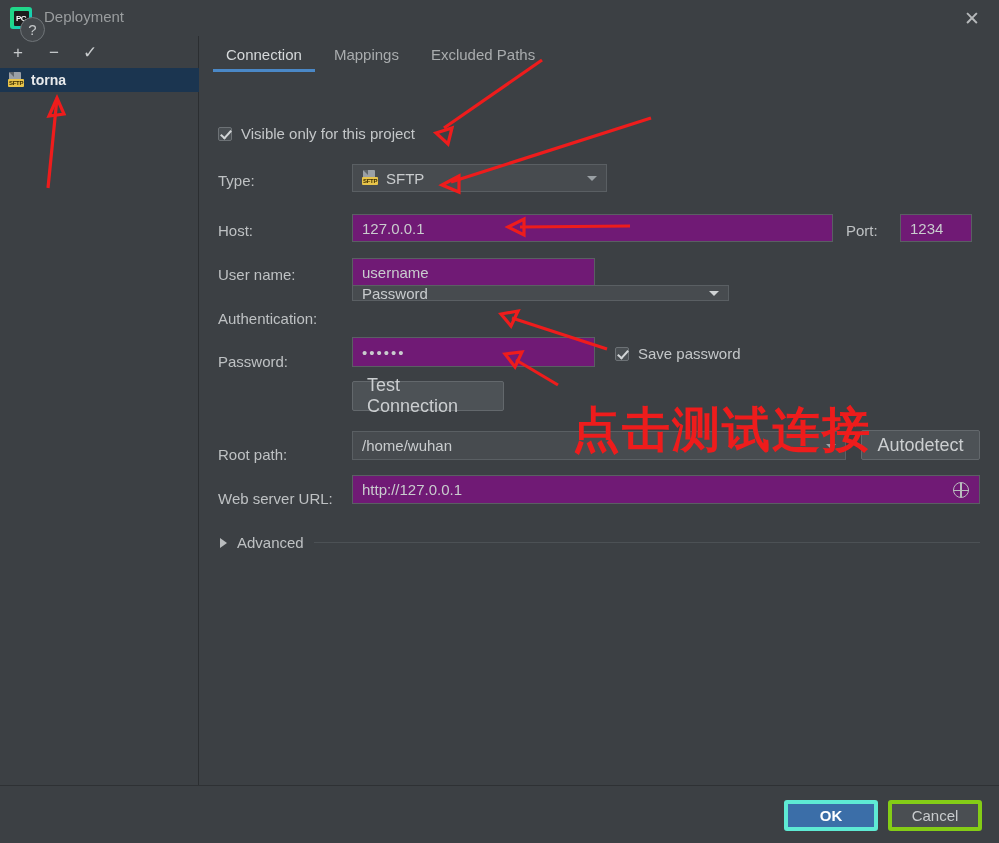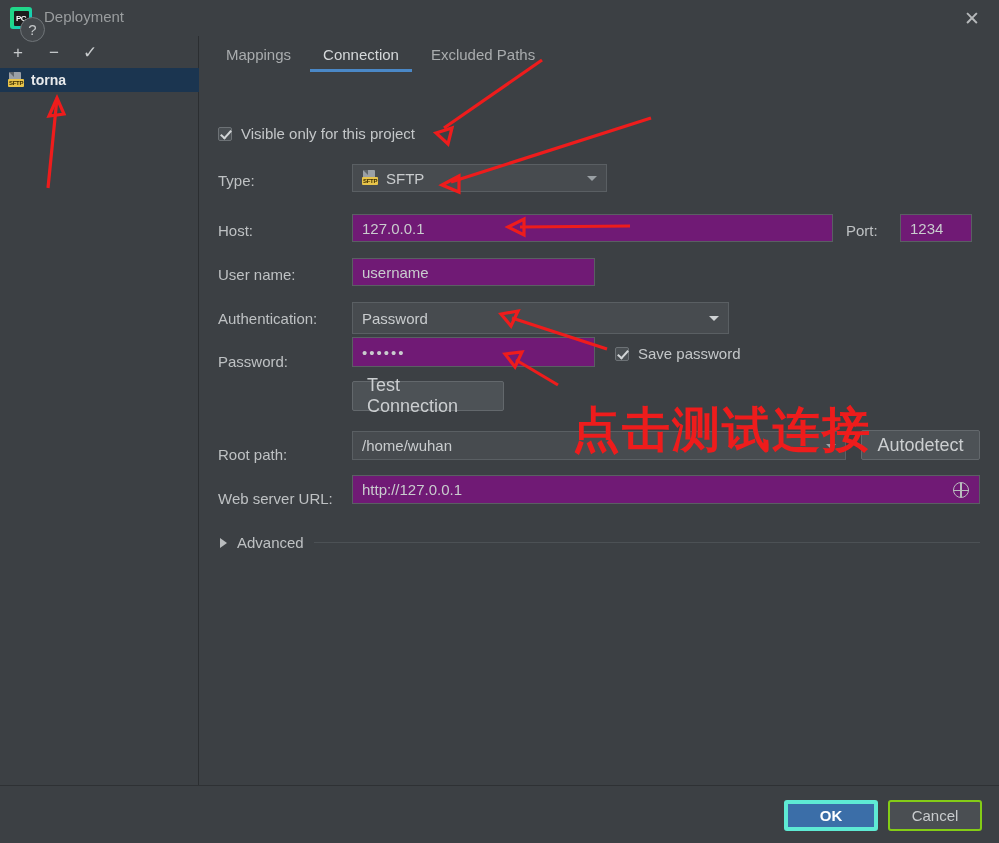--- a/index.html
+++ b/index.html
@@ -197,21 +197,21 @@
   .ok-btn {
     position: absolute; left: 784px; top: 800px;
     width: 94px; height: 31px;
     background: #3b6ea8; border: 4px solid #5eead4; border-radius: 3px;
     display: flex; align-items: center; justify-content: center;
     font-size: 15px; font-weight: bold; color: #ffffff; cursor: pointer;
   }
   .cancel-btn {
     position: absolute; left: 888px; top: 800px;
     width: 94px; height: 31px;
-    background: #4a4e52; border: 2px solid #84cc16; border-radius: 3px;
+    background: #4a4e52; border: 4px solid #84cc16; border-radius: 3px;
     display: flex; align-items: center; justify-content: center;
     font-size: 15px; color: #c8cbcd; cursor: pointer;
   }
 
   
   .overlay {
     position: absolute; left: 0; top: 0; width: 999px; height: 843px;
     pointer-events: none;
   }
   .cn-note {
@@ -248,22 +248,22 @@
           <span class="tag">SFTP</span>
         </span>
         <span class="sb-label">torna</span>
       </div>
     </div>
   </div>
 
   <div class="content">
 
     <div class="tabs">
+      <div class="tab active">Connection</div>
       <div class="tab">Mappings</div>
-      <div class="tab active">Connection</div>
       <div class="tab">Excluded Paths</div>
     </div>
 
     <div class="form">
 
       <div class="checkline" style="left:18px; top:43px;">
         <span class="cbox"></span>
         <span class="txt">Visible only for this project</span>
       </div>
 
@@ -296,21 +296,21 @@
       <div class="row" style="left:18px; top:178px;">
         <span class="lbl">User name:</span>
       </div>
       <div class="field" style="left:152px; top:176px; width:243px;">
         <span>username</span>
       </div>
 
       <div class="row" style="left:18px; top:222px;">
         <span class="lbl">Authentication:</span>
       </div>
-      <div class="field combo" style="left:152px; top:220px; width:377px; height:32px;">
+      <div class="field combo" style="left:152px; top:203px; width:377px; height:16px;">
         <span>Password</span>
         <span class="caret"></span>
       </div>
 
       <div class="row" style="left:18px; top:265px;">
         <span class="lbl">Password:</span>
       </div>
       <div class="field" style="left:152px; top:255px; width:243px; height:30px;">
         <span style="letter-spacing:2px;">••••••</span>
       </div>

